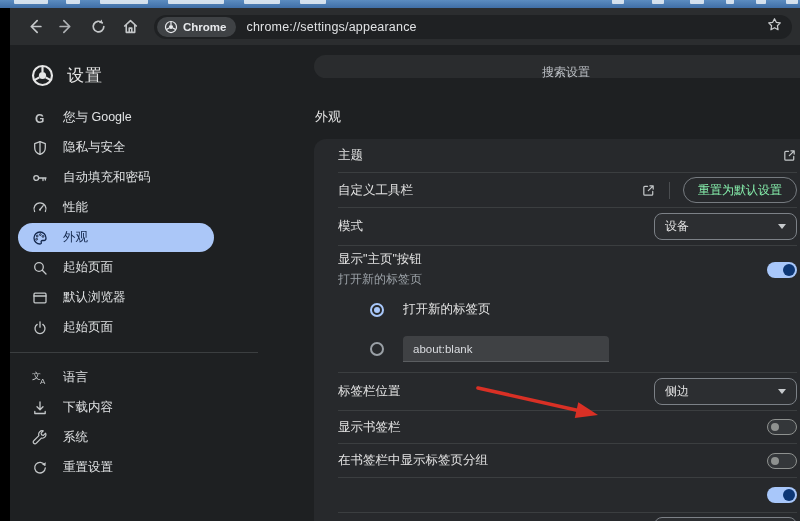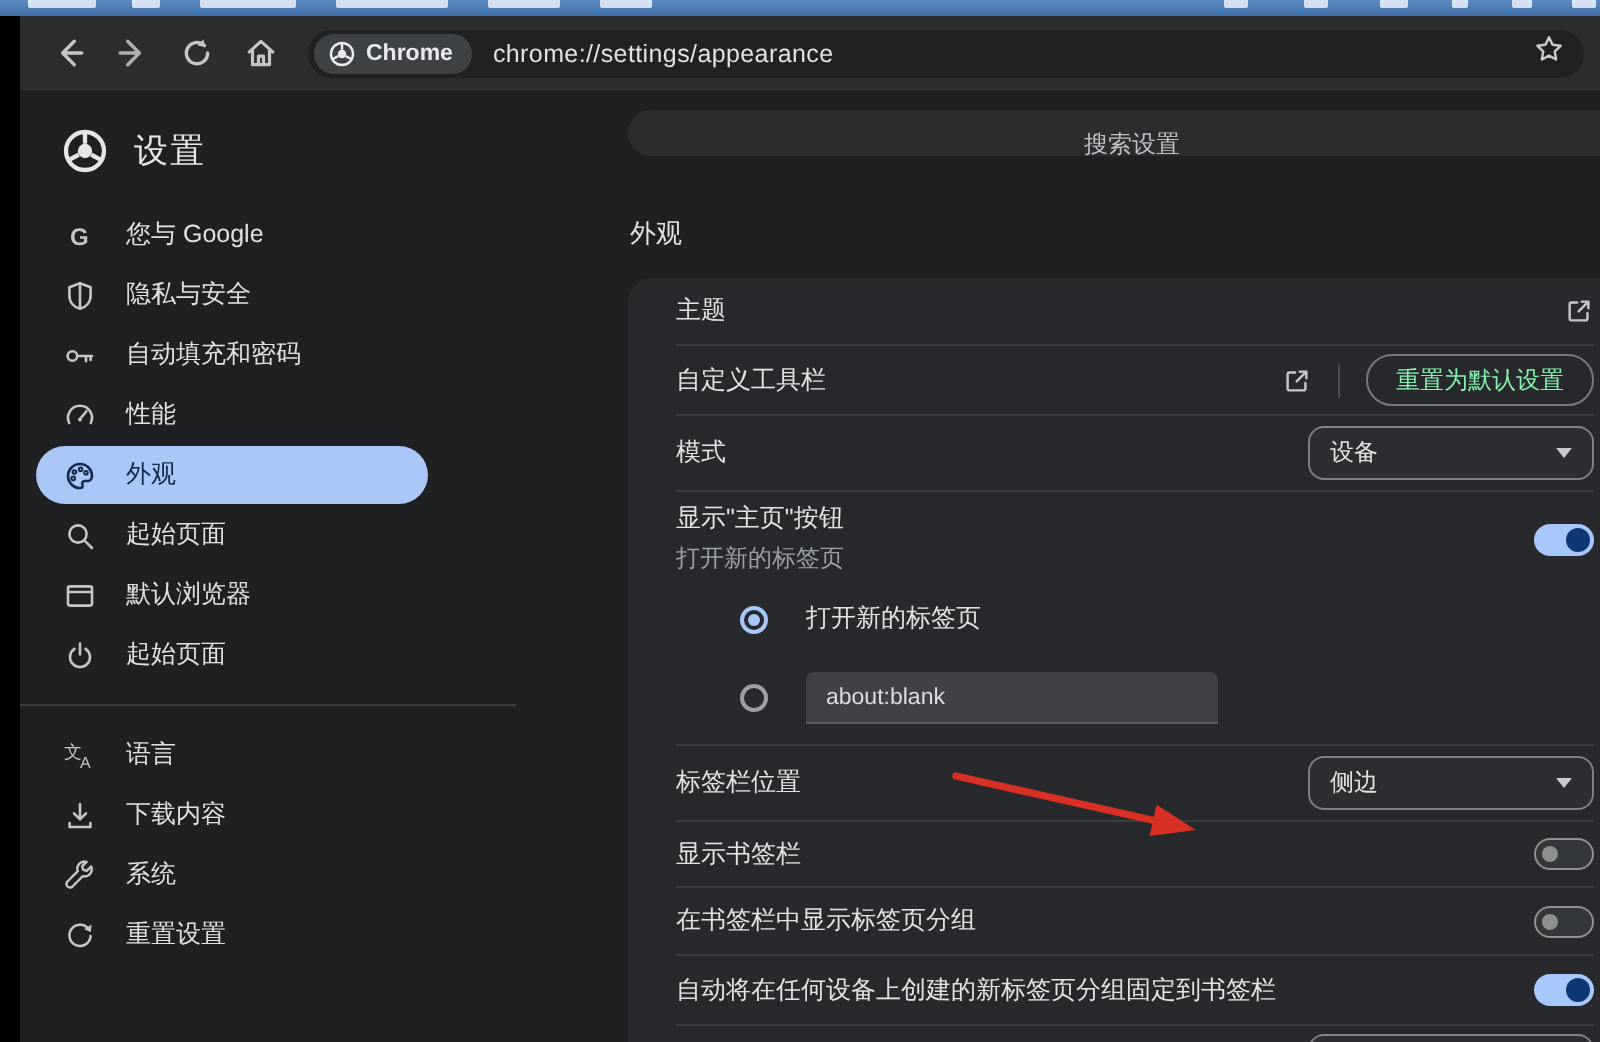--- a/index.html
+++ b/index.html
@@ -353,21 +353,20 @@
             <div class="toggle off"></div>
           </div>
 
           <div class="row r-grp divtop">
             <span class="lbl">在书签栏中显示标签页分组</span>
             <span class="sp"></span>
             <div class="toggle off"></div>
           </div>
 
           <div class="row r-pin divtop">
-            <span class="lbl">自动将在任何设备上创建的新标签页分组固定到书签栏</span>
             <span class="sp"></span>
             <div class="toggle on"></div>
           </div>
 
           <div class="row r-part divtop">
             <span class="sp"></span>
             <div class="select" style="margin-top:22px"></div>
           </div>
 
         </div>

